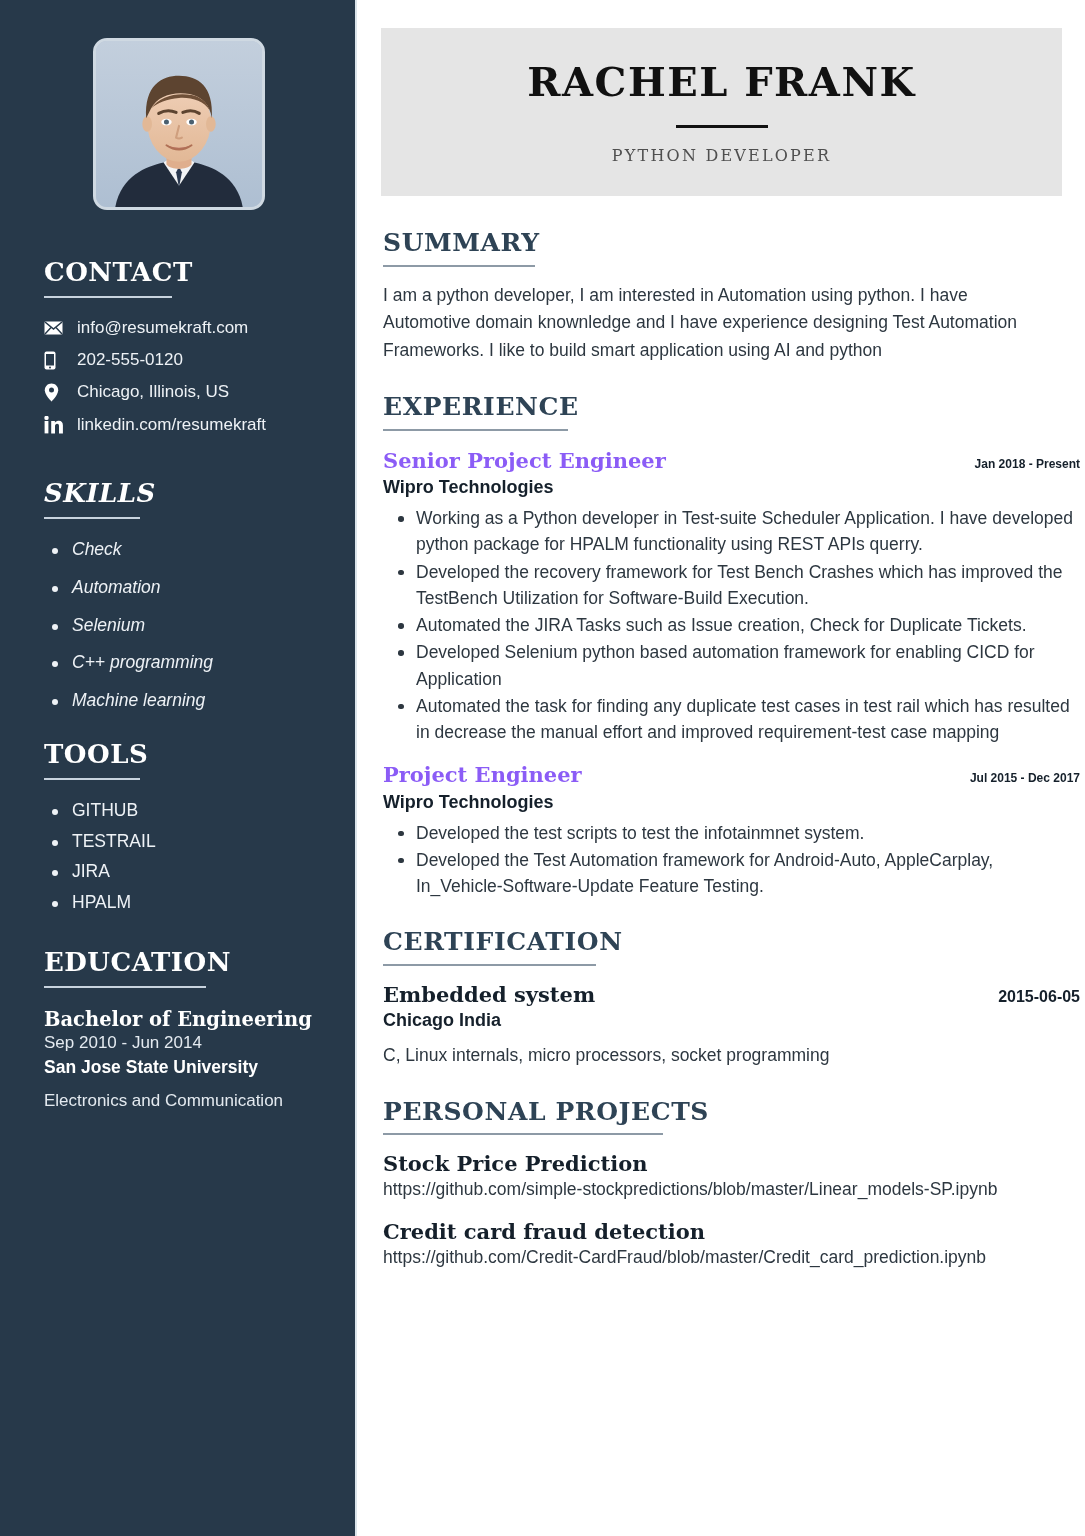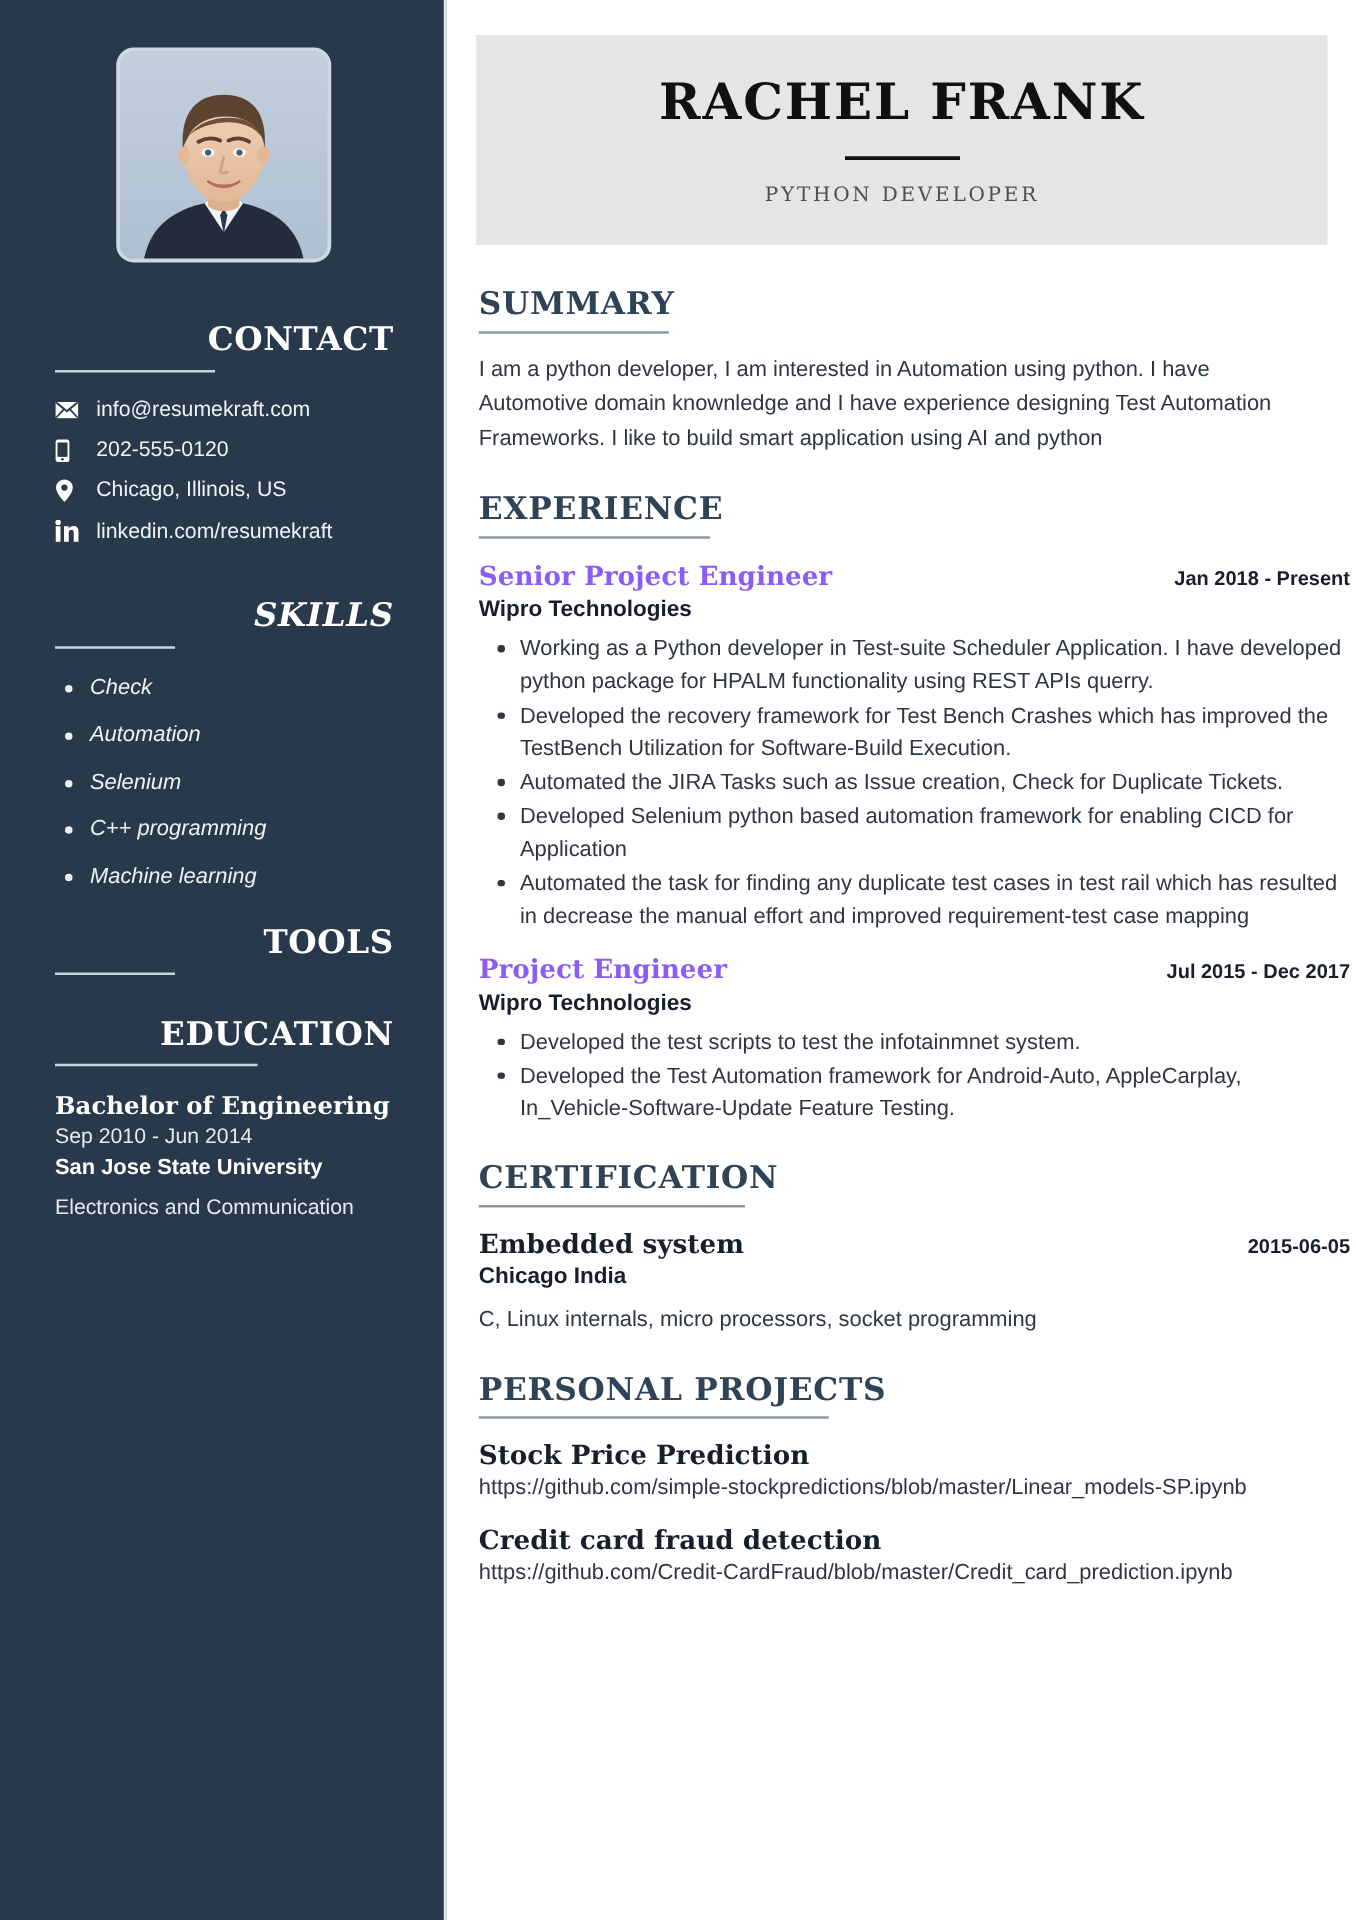--- a/index.html
+++ b/index.html
@@ -48,21 +48,20 @@
   .photo-svg { display:block; width:100%; height:100%; }
 
   .side-section { padding: 0 42px 0 44px; }
   .side-head {
     font-family: "DejaVu Serif", serif;
     font-weight: bold;
     font-size: 26px;
     letter-spacing: 0.5px;
     color: #ffffff;
     line-height: 1.1;
-    text-align: right;
   }
   .side-rule {
     height: 2px;
     background: #c8d3de;
     width: 128px;
     margin: 9px 0 0 0;
   }
   .side-rule.w100 { width: 96px; }
   .side-rule.w160 { width: 162px; }
 
@@ -209,21 +208,21 @@
     justify-content: space-between;
   }
   .job-role {
     font-family: "DejaVu Serif", serif;
     font-weight: bold;
     font-size: 21px;
     color: #8b5cf6;
     line-height: 1.2;
   }
   .job-date {
-    font-size: 16px;
+    font-size: 12px;
     font-weight: bold;
     color: #15202b;
     white-space: nowrap;
     padding-left: 14px;
     margin-left: 46px;
   }
   .job-company {
     font-size: 18px;
     font-weight: bold;
     color: #15202b;
@@ -408,20 +407,26 @@
         <li>Automation</li>
         <li>Selenium</li>
         <li>C++ programming</li>
         <li>Machine learning</li>
       </ul>
     </section>
 
     <section class="side-section" style="margin-top:28px;">
       <h2 class="side-head">TOOLS</h2>
       <div class="side-rule w100"></div>
+      <ul class="side-list tight">
+        <li>GITHUB</li>
+        <li>TESTRAIL</li>
+        <li>JIRA</li>
+        <li>HPALM</li>
+      </ul>
     </section>
 
     <section class="side-section" style="margin-top:34px;">
       <h2 class="side-head">EDUCATION</h2>
       <div class="side-rule w160"></div>
       <div>
         <div class="edu-degree">Bachelor of Engineering</div>
         <div class="edu-dates">Sep 2010 - Jun 2014</div>
         <div class="edu-school">San Jose State University</div>
         <div class="edu-field">Electronics and Communication</div>

